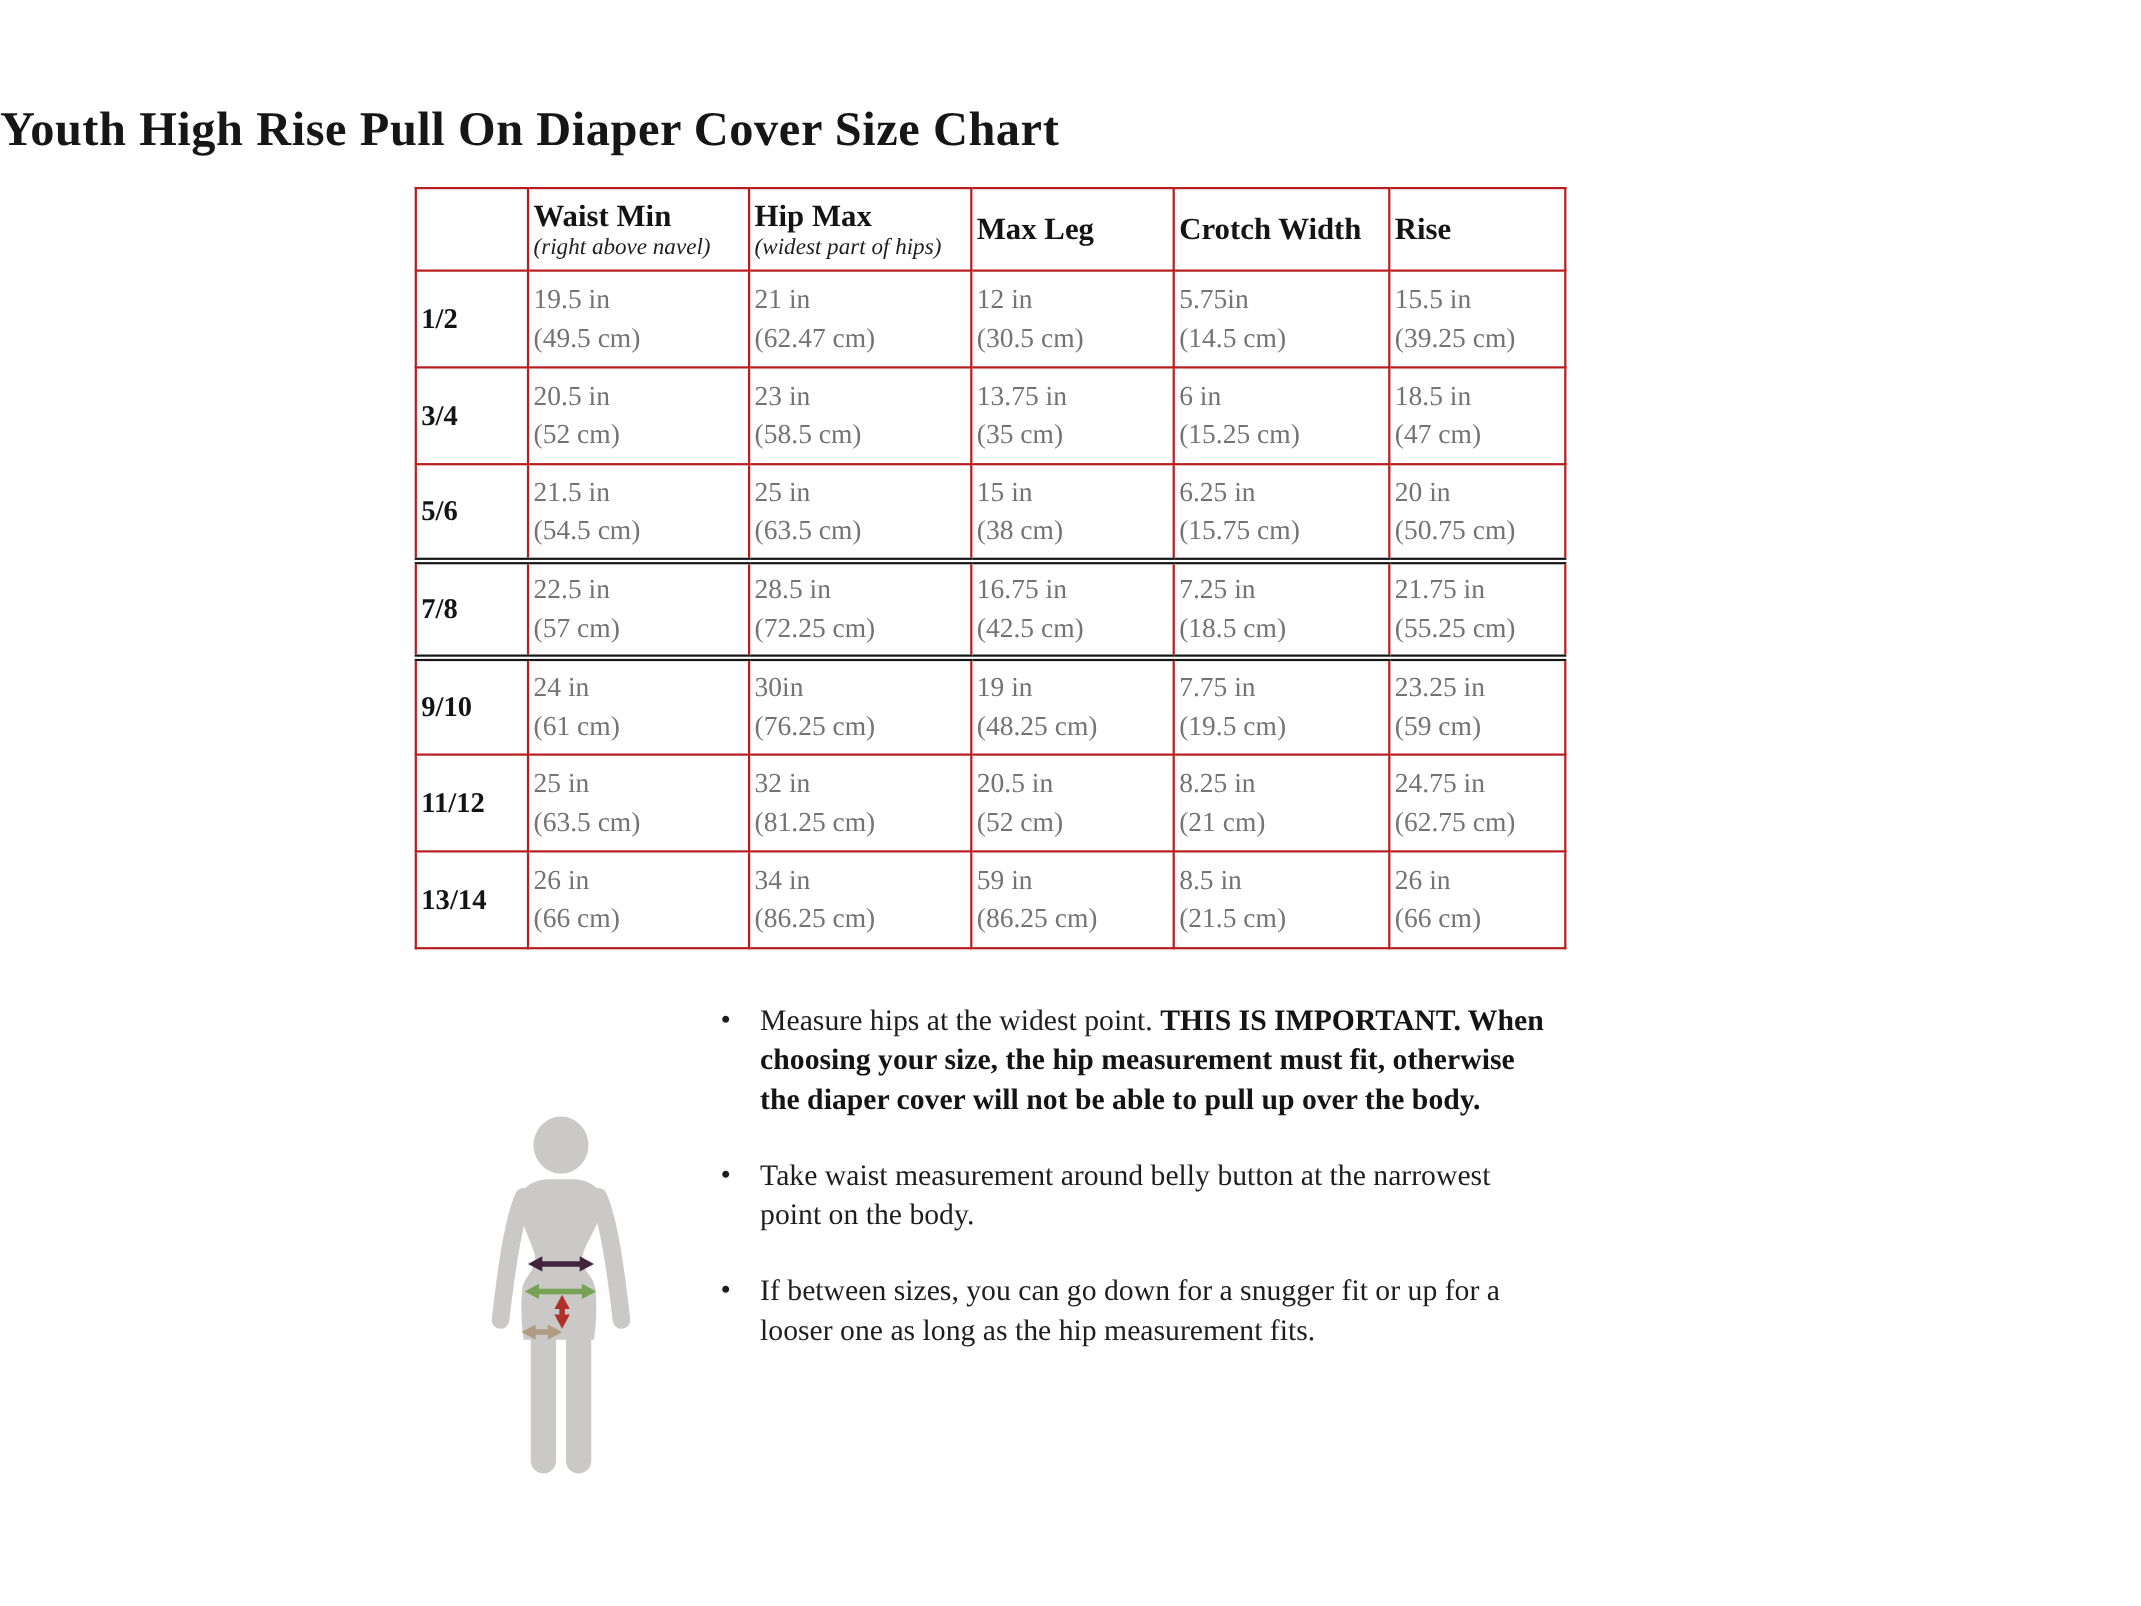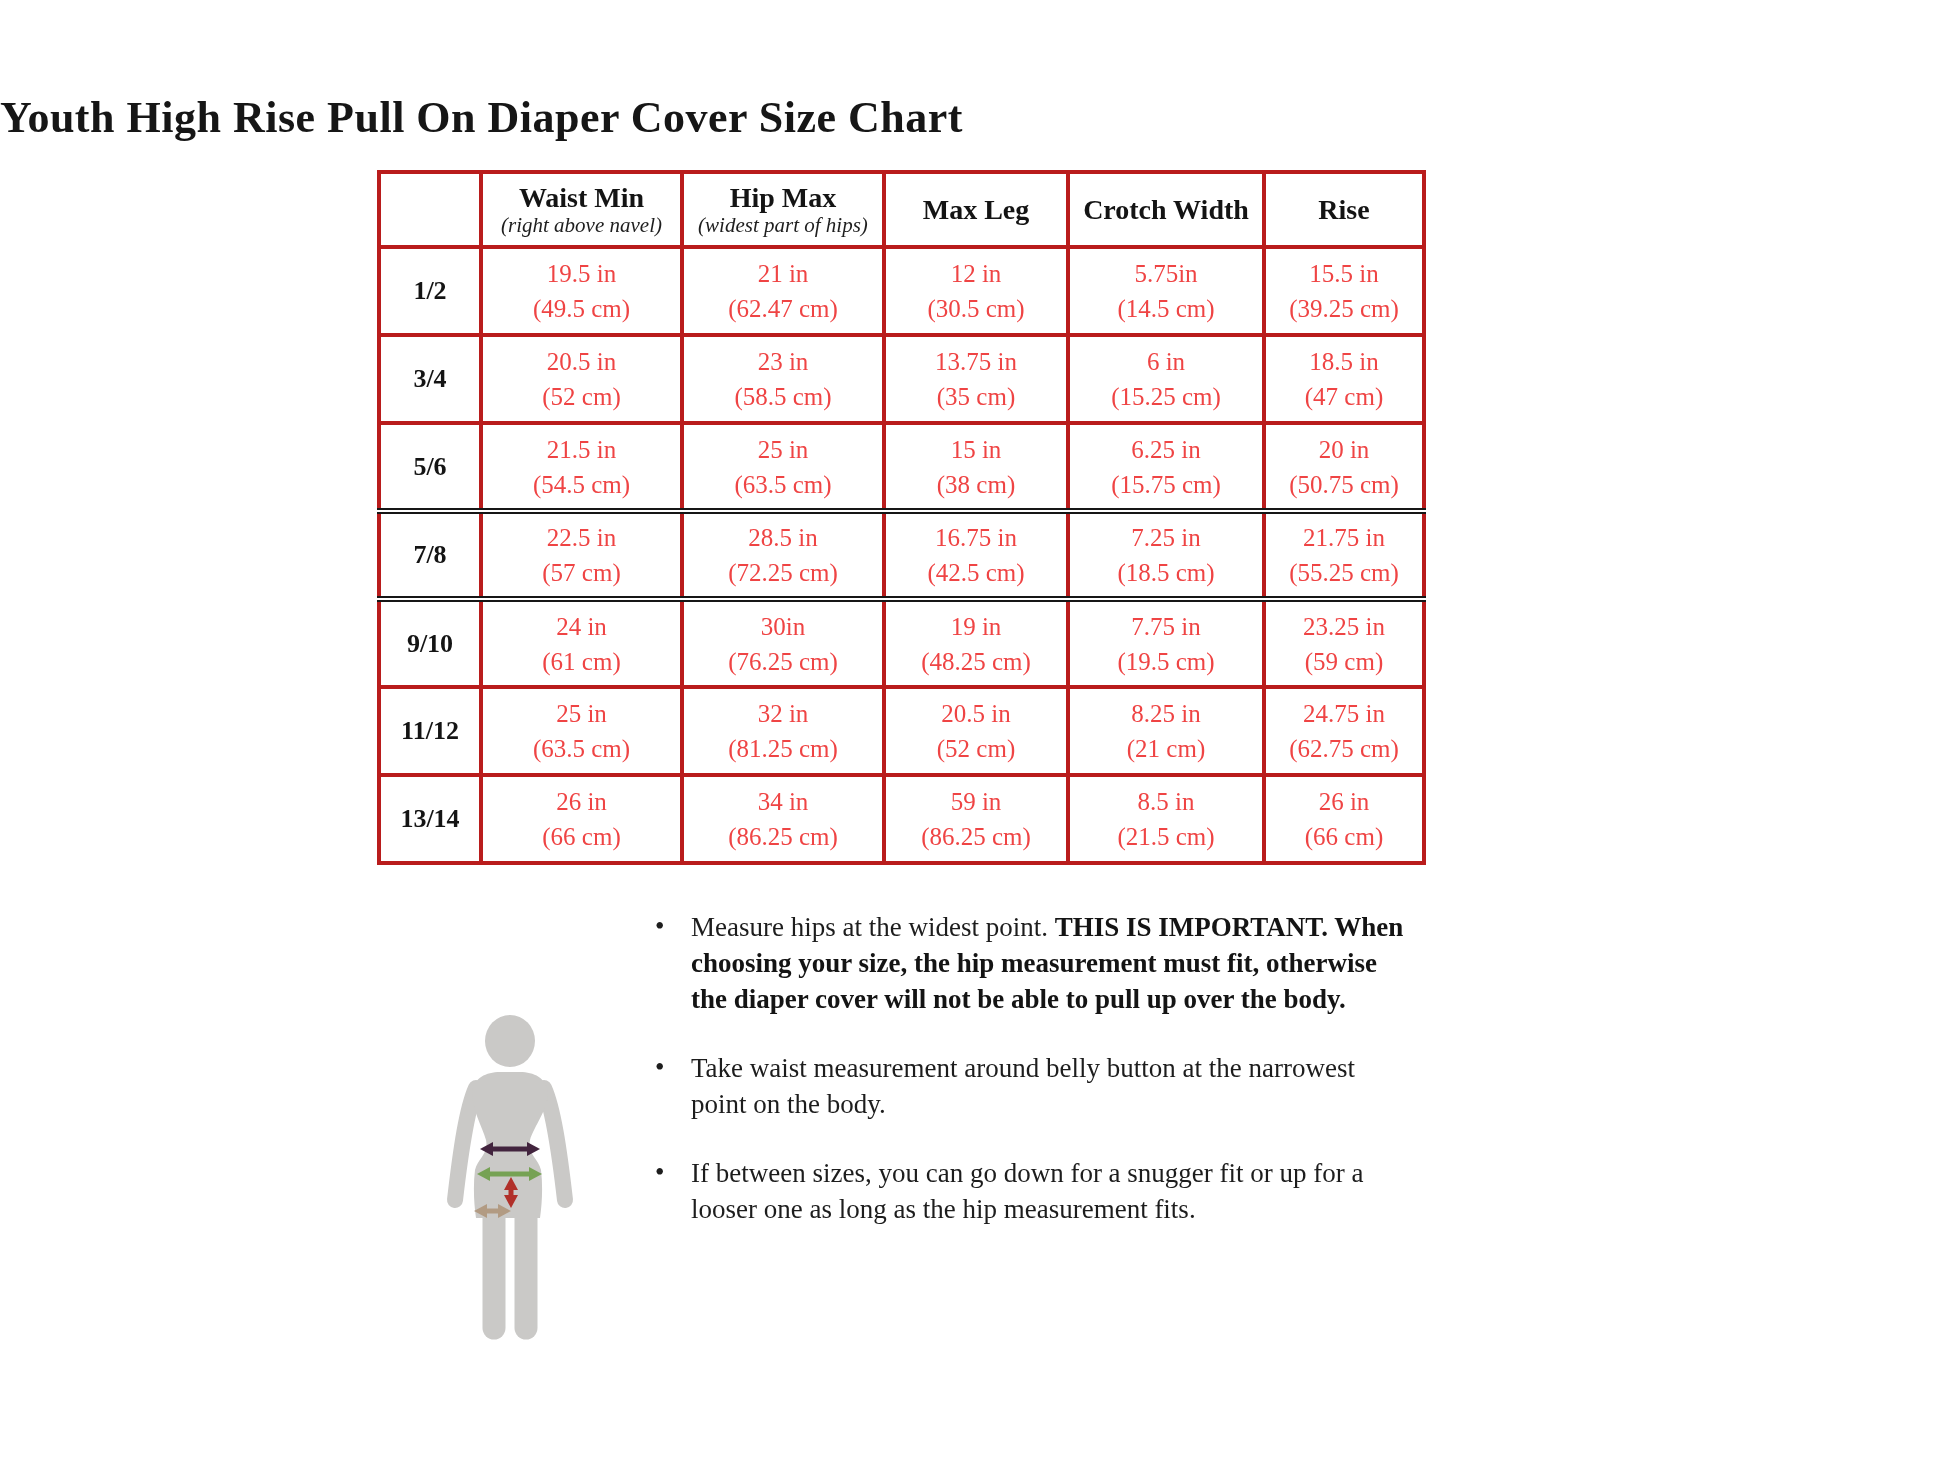--- a/index.html
+++ b/index.html
@@ -24,40 +24,40 @@
   }
 
   table.size-chart {
     position: absolute;
     left: 377px; top: 170px;
     border-collapse: collapse;
     table-layout: fixed;
     background: #fff;
   }
   .size-chart th, .size-chart td {
-    border: 4px solid #b91c1c;
-    text-align: center;
+    border: 2px solid #b91c1c;
+    text-align: left;
     vertical-align: middle;
     padding: 0 4px;
   }
   .size-chart thead tr { height: 75px; }
   .size-chart tbody tr { height: 88px; }
   .size-chart .col-head {
     font-size: 28px;
     font-weight: 700;
     color: #141414;
     line-height: 30px;
   }
   .size-chart .col-sub {
     font-size: 21px;
     font-weight: 400;
     font-style: italic;
     line-height: 24px;
   }
-  .size-chart td { font-size: 25px; line-height: 35px; color: #ef4444; }
+  .size-chart td { font-size: 25px; line-height: 35px; color: #737373; }
   .size-chart .size-col { font-size: 26px; font-weight: 700; color: #141414; }
   .size-chart tr.dbl th, .size-chart tr.dbl td { border-bottom: 6px double #161616; }
 
   .notes {
     position: absolute;
     left: 632px; top: 896px;
     width: 770px;
     list-style: none;
     margin: 13px; padding: 0;
   }

